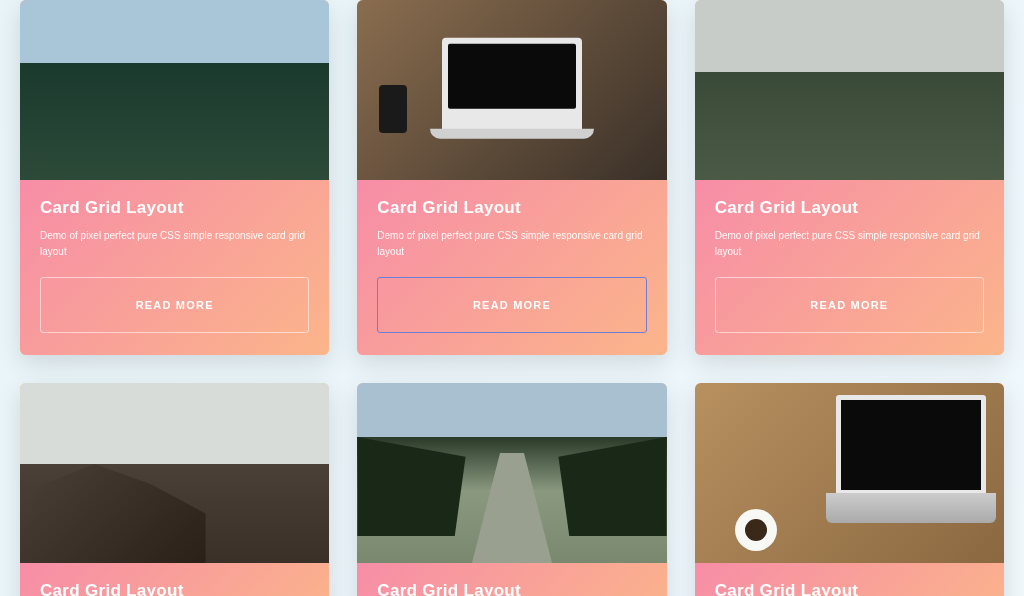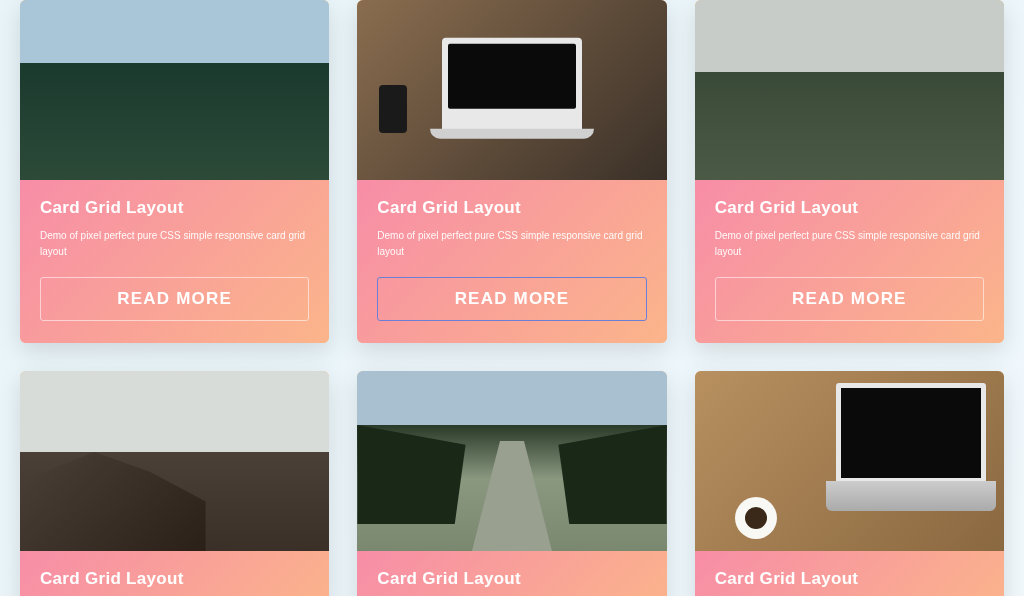--- a/index.html
+++ b/index.html
@@ -40,25 +40,25 @@
 }
 .card-desc {
   font-size: 10px;
   line-height: 1.55;
   margin-bottom: 18px;
   opacity: 0.95;
 }
 .card-btn {
   display: block;
   width: 100%;
-  padding: 11px;
+  padding: 21px;
   border: 1px solid rgba(255,255,255,0.55);
   background: transparent;
   color: #fff;
-  font-size: 17px;
+  font-size: 11px;
   font-weight: 700;
   letter-spacing: 1.2px;
   text-align: center;
   cursor: pointer;
   border-radius: 3px;
 }
 .card-btn.hover {
   border-color: #6b7fd7;
 }
 

